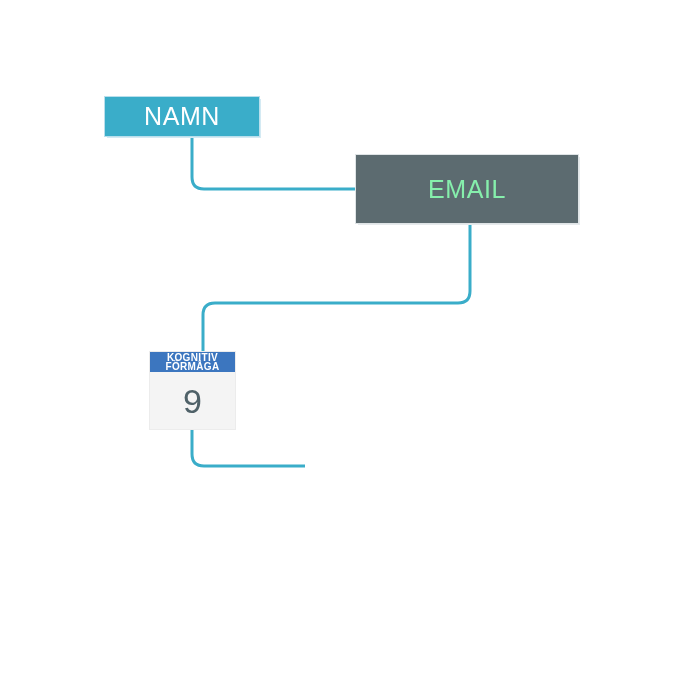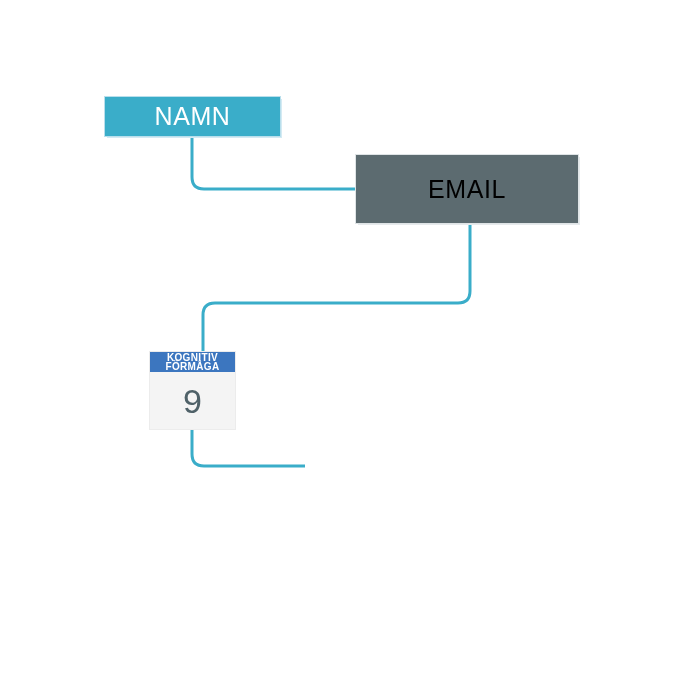--- a/index.html
+++ b/index.html
@@ -29,21 +29,21 @@
     width: 686px;
     height: 691px;
     pointer-events: none;
   }
 
   
   .node-namn {
     position: absolute;
     left: 105px;
     top: 97px;
-    width: 175px;
+    width: 154px;
     height: 39px;
     background: #3aadc9;
     box-shadow: 0 0 0 1px #b9dfec, 2px 2px 0 0 #d4eaf3;
     display: flex;
     align-items: center;
     justify-content: center;
   }
   .node-namn .label {
     color: #ffffff;
     font-size: 25px;
@@ -59,21 +59,21 @@
     top: 155px;
     width: 222px;
     height: 68px;
     background: #5c6b70;
     box-shadow: 0 0 0 1px #dfe4e6, 2px 2px 0 0 #e6eaec;
     display: flex;
     align-items: center;
     justify-content: center;
   }
   .node-email .label {
-    color: #000000;
+    color: #86efac;
     font-size: 25px;
     font-weight: 400;
     letter-spacing: 0.6px;
     line-height: 1;
     text-align: center;
   }
 
   
   .node-card {
     position: absolute;

